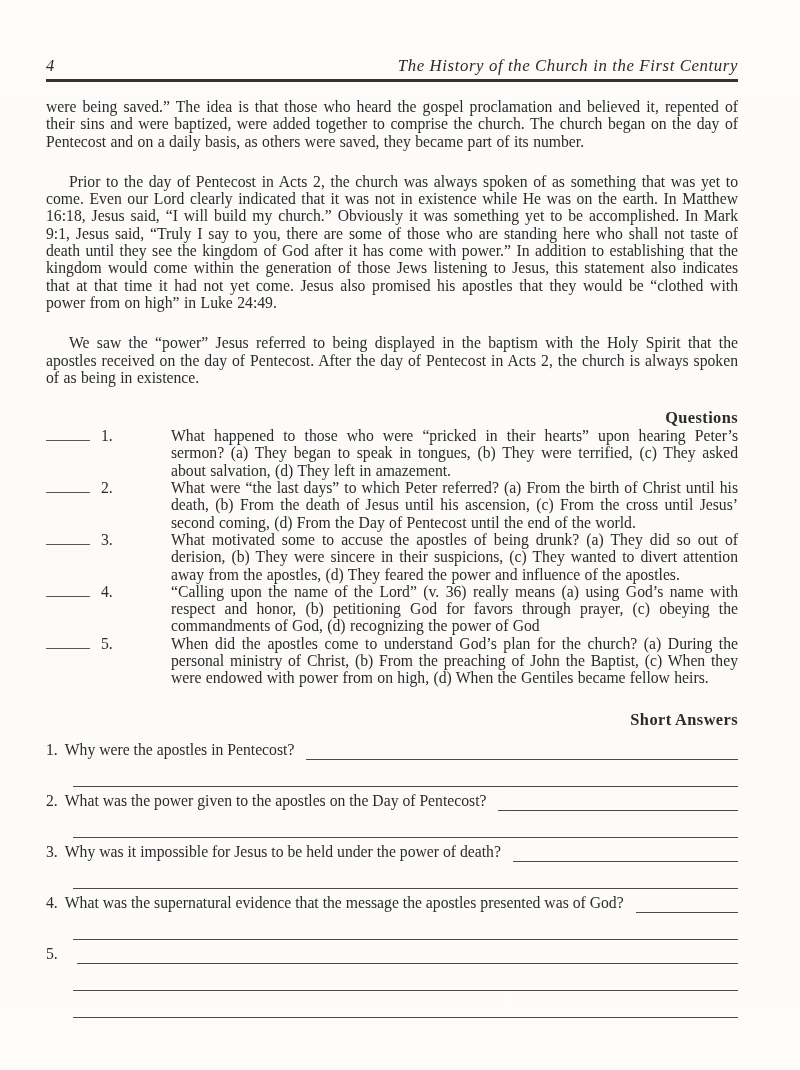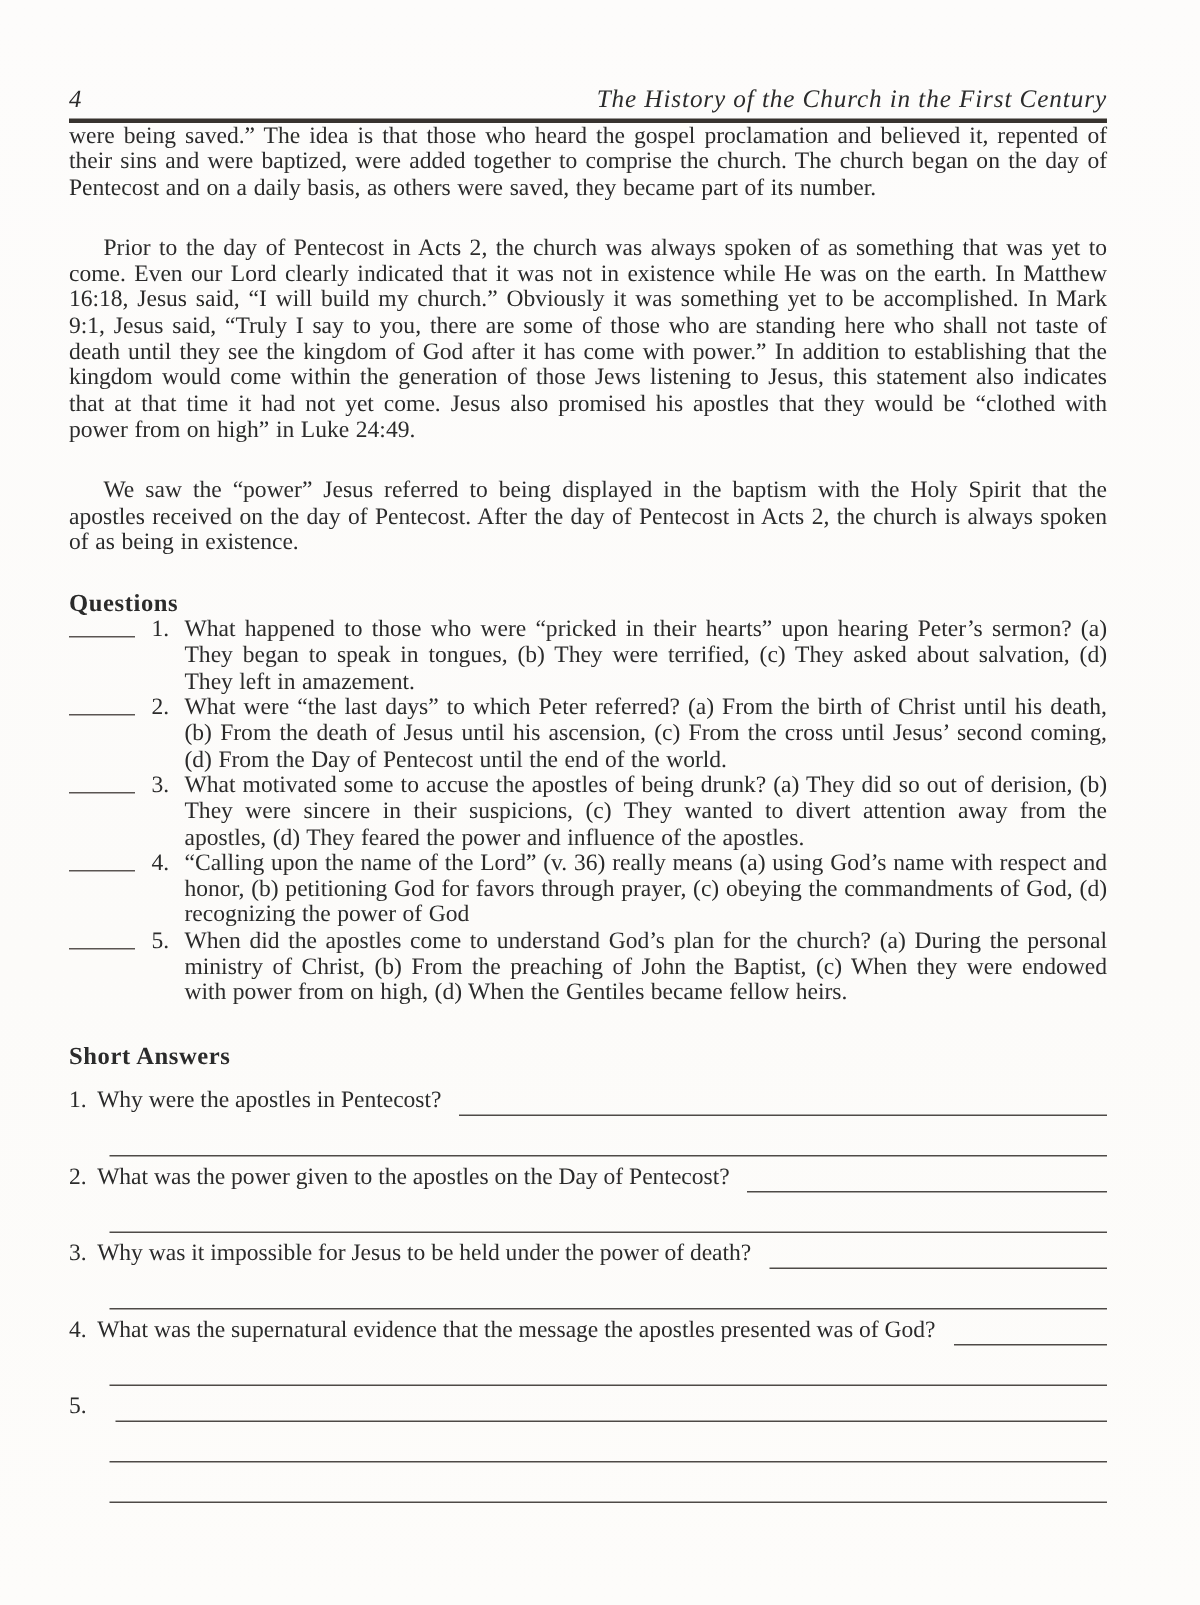--- a/index.html
+++ b/index.html
@@ -32,34 +32,34 @@
   .pagenum {
     font-style: italic;
     font-size: 16.5px;
   }
   .htitle {
     font-style: italic;
     font-size: 16.8px;
     letter-spacing: 0.6px;
   }
   
-  .paras { }
+  .paras { margin-top: 16px; }
   .para {
     font-size: 15.7px;
     line-height: 17.3px;
     text-align: justify;
     margin: 0 0 23px 0;
     word-spacing: 0.5px;
   }
   .para.indent { text-indent: 23px; }
   
   .heading {
     font-size: 16.4px;
     font-weight: bold;
-    text-align: left;
+    text-align: right;
     margin: 0;
     line-height: 18px;
     letter-spacing: 0.4px;
   }
   .heading.questions { margin-top: 20px; }
   .heading.subhead { margin-bottom: 4px; }
   .heading.sa-head { margin-top: 24px; margin-bottom: 11px; }
   
   .mc-list { }
   .mc-item {
@@ -74,20 +74,21 @@
     margin-right: 11px;
   }
   .mc-num {
     flex: 0 0 22px;
     white-space: nowrap;
   }
   .mc-text {
     flex: 1;
     text-align: justify;
     word-spacing: 0.4px;
+    margin-left: 48px;
   }
   
   .sa-list { }
   .sa-item { margin-bottom: 4px; }
   .sa-row {
     display: flex;
     align-items: flex-end;
     font-size: 15.7px;
     line-height: 20px;
     white-space: nowrap;

